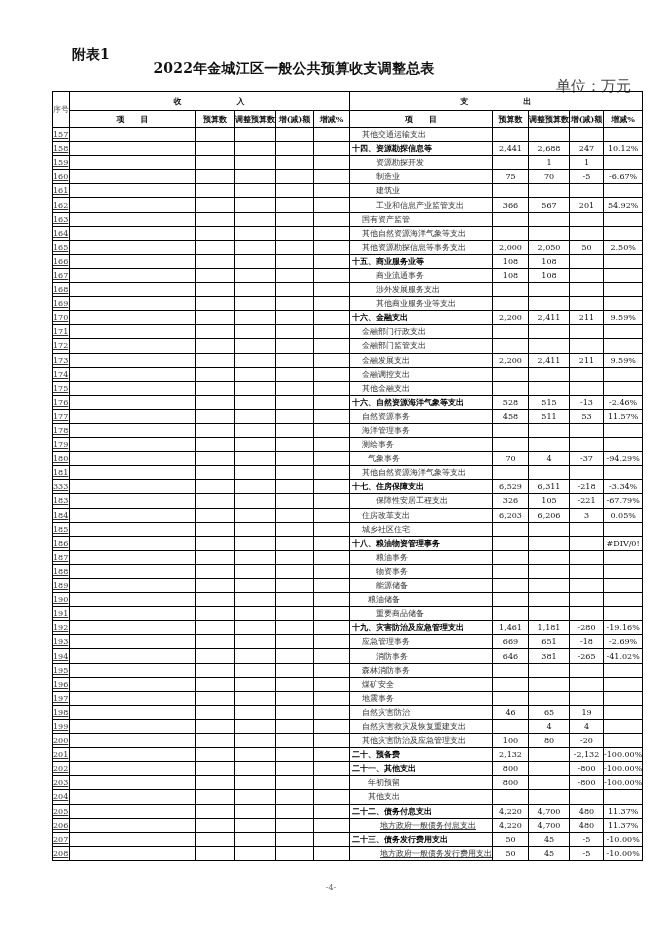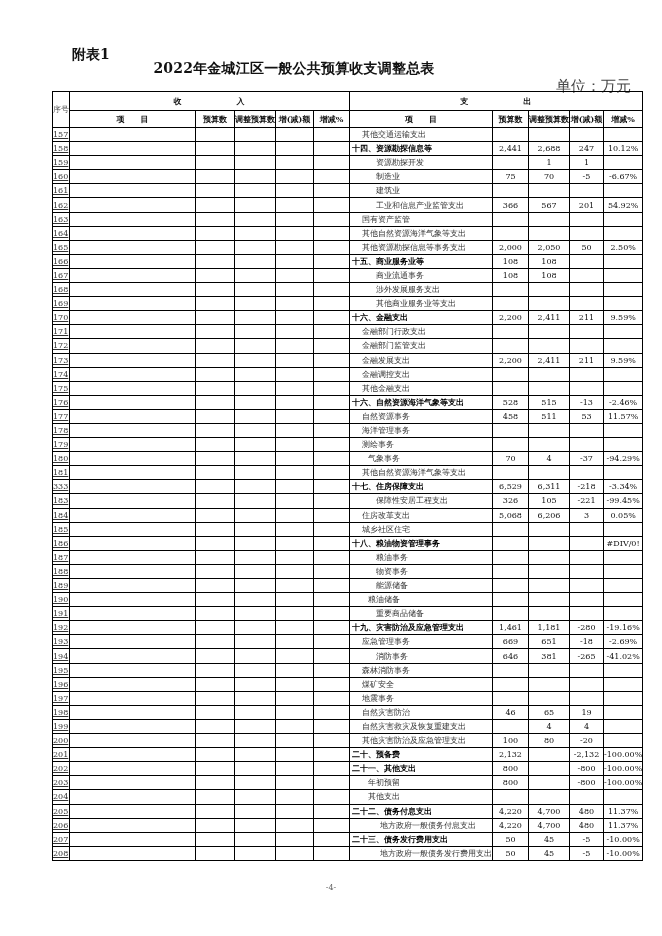--- a/index.html
+++ b/index.html
@@ -18,21 +18,21 @@
   td.seq { text-align:left; color:#333; font-size:7.5px; padding-left:1px;text-decoration:underline; }
   td.num { text-align:center; }
   td.item { text-align:left; color:#333; }
   td.item.bold { font-weight:bold; color:#000; }
   td.num.bold { font-weight:normal; }
   tr.row td { height:13.1px; }
   .ind0 { padding-left:2px !important;margin-top:23px; }
   .ind1 { padding-left:12px !important; }
   .ind2 { padding-left:18px !important; }
   .ind3 { padding-left:26px !important; }
-  .ind4 { padding-left:30px !important; }
+  .ind4 { padding-left:30px !important;text-decoration:underline; }
   .pageno { position:absolute; left:0; width:662px; top:883px; text-align:center; font-size:8px; color:#666; }
   .seqhead { font-size:8px !important; color:#555; font-weight:normal !important; }
 </style>
 </head>
 <body>
 
 <div class="annex">附表1</div>
 <div class="title">2022年金城江区一般公共预算收支调整总表</div>
 <div class="unit">单位：万元</div>
 
@@ -412,31 +412,31 @@
         <td class="seq">183</td>
         <td class="item"></td>
         <td class="num"></td>
         <td class="num"></td>
         <td class="num"></td>
         <td class="num"></td>
         <td class="item ind3">保障性安居工程支出</td>
         <td class="num">326</td>
         <td class="num">105</td>
         <td class="num">-221</td>
-        <td class="num">-99.45%</td>
+        <td class="num">-67.79%</td>
       </tr>
       <tr class="row">
         <td class="seq">184</td>
         <td class="item"></td>
         <td class="num"></td>
         <td class="num"></td>
         <td class="num"></td>
         <td class="num"></td>
         <td class="item ind1">住房改革支出</td>
-        <td class="num">5,068</td>
+        <td class="num">6,203</td>
         <td class="num">6,206</td>
         <td class="num">3</td>
         <td class="num">0.05%</td>
       </tr>
       <tr class="row">
         <td class="seq">185</td>
         <td class="item"></td>
         <td class="num"></td>
         <td class="num"></td>
         <td class="num"></td>

